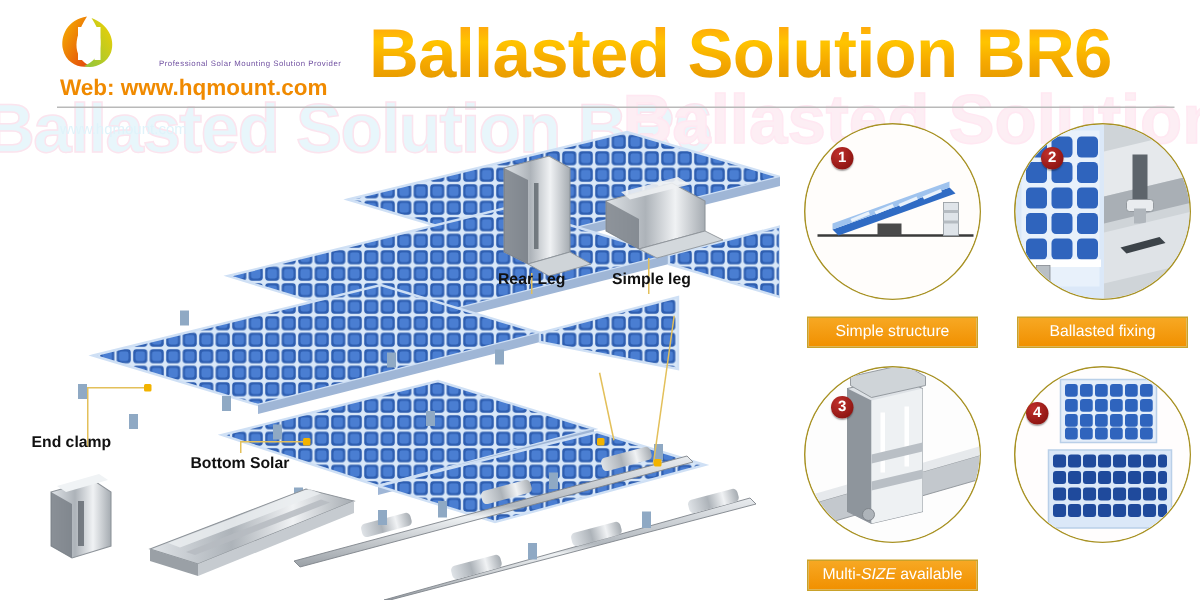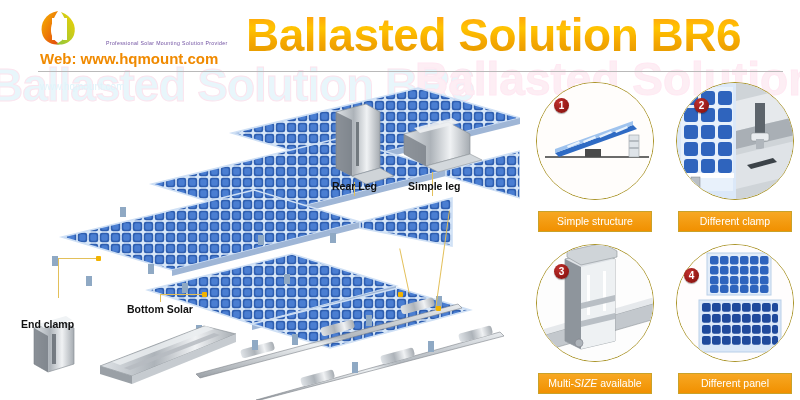--- a/index.html
+++ b/index.html
@@ -245,21 +245,21 @@
     <div class="leader-dot" style="left:202px; top:214px;"></div>
 
     <div class="leader" style="left:404px; top:170px; width:1px; height:46px; transform:rotate(-12deg);"></div>
     <div class="leader-dot" style="left:398px; top:214px;"></div>
     <div class="leader" style="left:442px; top:132px; width:1px; height:100px; transform:rotate(8deg);"></div>
     <div class="leader-dot" style="left:436px; top:228px;"></div>
 
     
     <div class="callout-label" style="left:332px; top:102px;">Rear Leg</div>
     <div class="callout-label" style="left:408px; top:102px;">Simple leg</div>
-    <div class="callout-label" style="left:21px;  top:240px;">End clamp</div>
+    <div class="callout-label" style="left:21px;  top:211px;">End clamp</div>
     <div class="callout-label" style="left:127px; top:225px;">Bottom Solar</div>
   </div>
 
   <div class="quad">
 
     <div class="cell" style="left:0; top:0;">
       <div class="circ">
         <svg width="118" height="118" viewBox="0 0 118 118">
           <rect x="0" y="0" width="118" height="118" fill="#fffdfb"></rect>
           <line x1="8" y1="74" x2="112" y2="74" stroke="#3a3a3a" stroke-width="1.6"></line>
@@ -311,21 +311,21 @@
           <polygon points="59,18 118,4 118,34 59,48" fill="#e6e9ec"></polygon>
           <polygon points="59,48 118,34 118,52 59,66" fill="#a9afb5"></polygon>
           <rect x="78" y="20" width="10" height="34" fill="#5d646b"></rect>
           <rect x="74" y="50" width="18" height="8" rx="2" fill="#e9ecef" stroke="#8d9399" stroke-width="0.6"></rect>
           <rect x="79" y="56" width="8" height="10" fill="#b0b6bc"></rect>
           <polygon points="59,72 118,58 118,92 59,106" fill="#dfe3e7"></polygon>
           <polygon points="70,82 96,75 100,79 74,86" fill="#3c4349"></polygon>
         </svg>
       </div>
       <div class="badge" style="left:24px; top:16px;">2</div>
-      <div class="caption">Different clamp</div>
+      <div class="caption">Ballasted fixing</div>
     </div>
 
     <div class="cell" style="left:0; top:162px;">
       <div class="circ">
         <svg width="118" height="118" viewBox="0 0 118 118">
           <rect x="0" y="0" width="118" height="118" fill="#fdfdfd"></rect>
           <polygon points="0,92 118,58 118,74 0,108" fill="#c3c8cd" stroke="#8d9399" stroke-width="0.6"></polygon>
           <polygon points="0,86 118,52 118,58 0,92" fill="#e6e9ec"></polygon>
           <polygon points="28,14 62,6 78,14 78,96 44,104 28,96" fill="#dee2e6" stroke="#8d9399" stroke-width="0.7"></polygon>
           <polygon points="28,14 44,22 44,104 28,96" fill="#8e959c"></polygon>
@@ -406,17 +406,16 @@
               <rect x="45" y="91" width="8.7" height="8.7" rx="2"></rect>
               <rect x="55" y="91" width="8.7" height="8.7" rx="2"></rect>
               <rect x="65" y="91" width="8.7" height="8.7" rx="2"></rect>
               <rect x="75" y="91" width="8.7" height="8.7" rx="2"></rect>
               <rect x="85" y="91" width="8.7" height="8.7" rx="2"></rect>
               <rect x="95" y="91" width="6" height="8.7" rx="2"></rect>
           </g>
         </svg>
       </div>
       <div class="badge" style="left:14px; top:24px;">4</div>
-      <div class="caption">Different panel</div>
     </div>
   </div>
 
 </div>
 
 </body></html>

